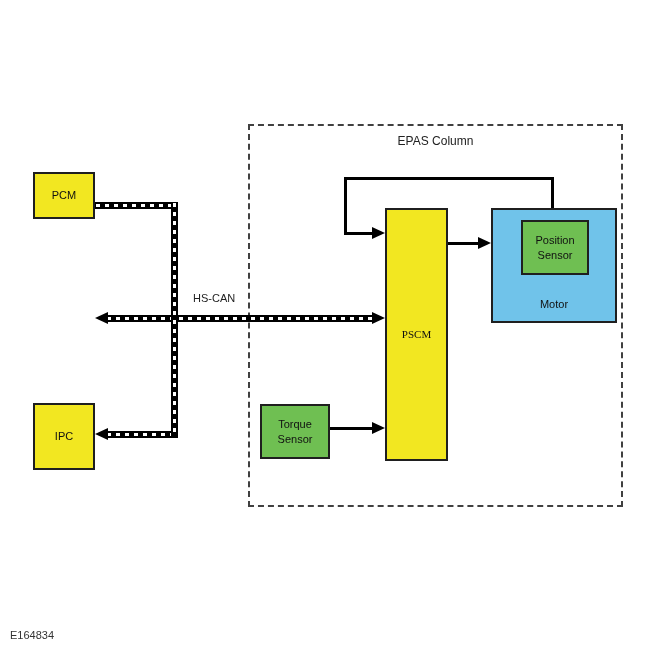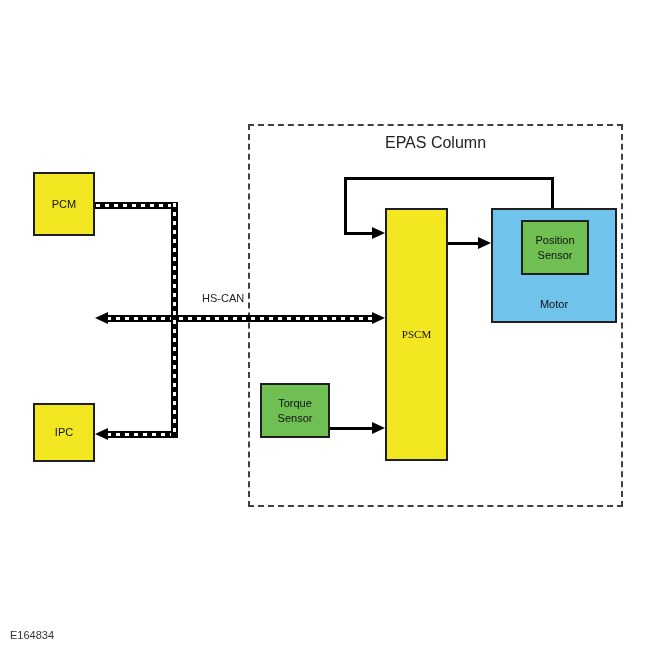--- a/index.html
+++ b/index.html
@@ -29,21 +29,21 @@
   .dashed-box {
     position: absolute;
     box-sizing: border-box;
     border: 2px dashed #404040;
     background: transparent;
   }
   .epas-label {
     position: absolute;
     left: 0; right: 0; top: 8px;
     text-align: center;
-    font-size: 16px;
+    font-size: 12px;
     color: #222222;
   }
   
   .bus { position: absolute; background: #000000; }
   .bus-h::after {
     content: "";
     position: absolute;
     left: 1px; right: 1px; top: 2px; height: 3px;
     background: repeating-linear-gradient(90deg, #ffffff 0 4px, transparent 4px 9px);
   }
@@ -107,41 +107,41 @@
   <div class="solid-line" style="left:344px; top:177px; width:3px; height:57px;"></div>
   <div class="solid-line" style="left:344px; top:232px; width:30px; height:3px;"></div>
   <div class="arrow-right" style="left:372px; top:227px;"></div>
 
   <div class="solid-line" style="left:448px; top:242px; width:32px; height:3px;"></div>
   <div class="arrow-right" style="left:478px; top:237px;"></div>
 
   <div class="solid-line" style="left:330px; top:427px; width:44px; height:3px;"></div>
   <div class="arrow-right" style="left:372px; top:422px;"></div>
 
-  <div class="node yellow" style="left:33px; top:172px; width:62px; height:64px;">
+  <div class="node yellow" style="left:33px; top:172px; width:62px; height:47px;">
     <span>PCM</span>
   </div>
 
 
-  <div class="node yellow" style="left:33px; top:403px; width:62px; height:59px;">
+  <div class="node yellow" style="left:33px; top:403px; width:62px; height:67px;">
     <span>IPC</span>
   </div>
 
   <div class="node yellow" style="left:385px; top:208px; width:63px; height:253px;font-family:Liberation Serif, serif;">
     <span>PSCM</span>
   </div>
 
-  <div class="node green" style="left:260px; top:383px; width:70px; height:55px; padding:0 6px;">
+  <div class="node green" style="left:260px; top:404px; width:70px; height:55px; padding:0 6px;">
     <span>Torque Sensor</span>
   </div>
 
   <div class="node blue" style="left:491px; top:208px; width:126px; height:115px;">
     <div class="motor-label">Motor</div>
     <div class="node green" style="left:28px; top:10px; width:68px; height:55px; padding:0 4px;">
       <span>Position Sensor</span>
     </div>
   </div>
 
-  <div class="text-label" style="left:202px; top:292px;">HS-CAN</div>
+  <div class="text-label" style="left:193px; top:292px;">HS-CAN</div>
 
   <div class="text-label" style="left:10px; top:629px; color:#333333;">E164834</div>
 
 </div>
 
 </body></html>

